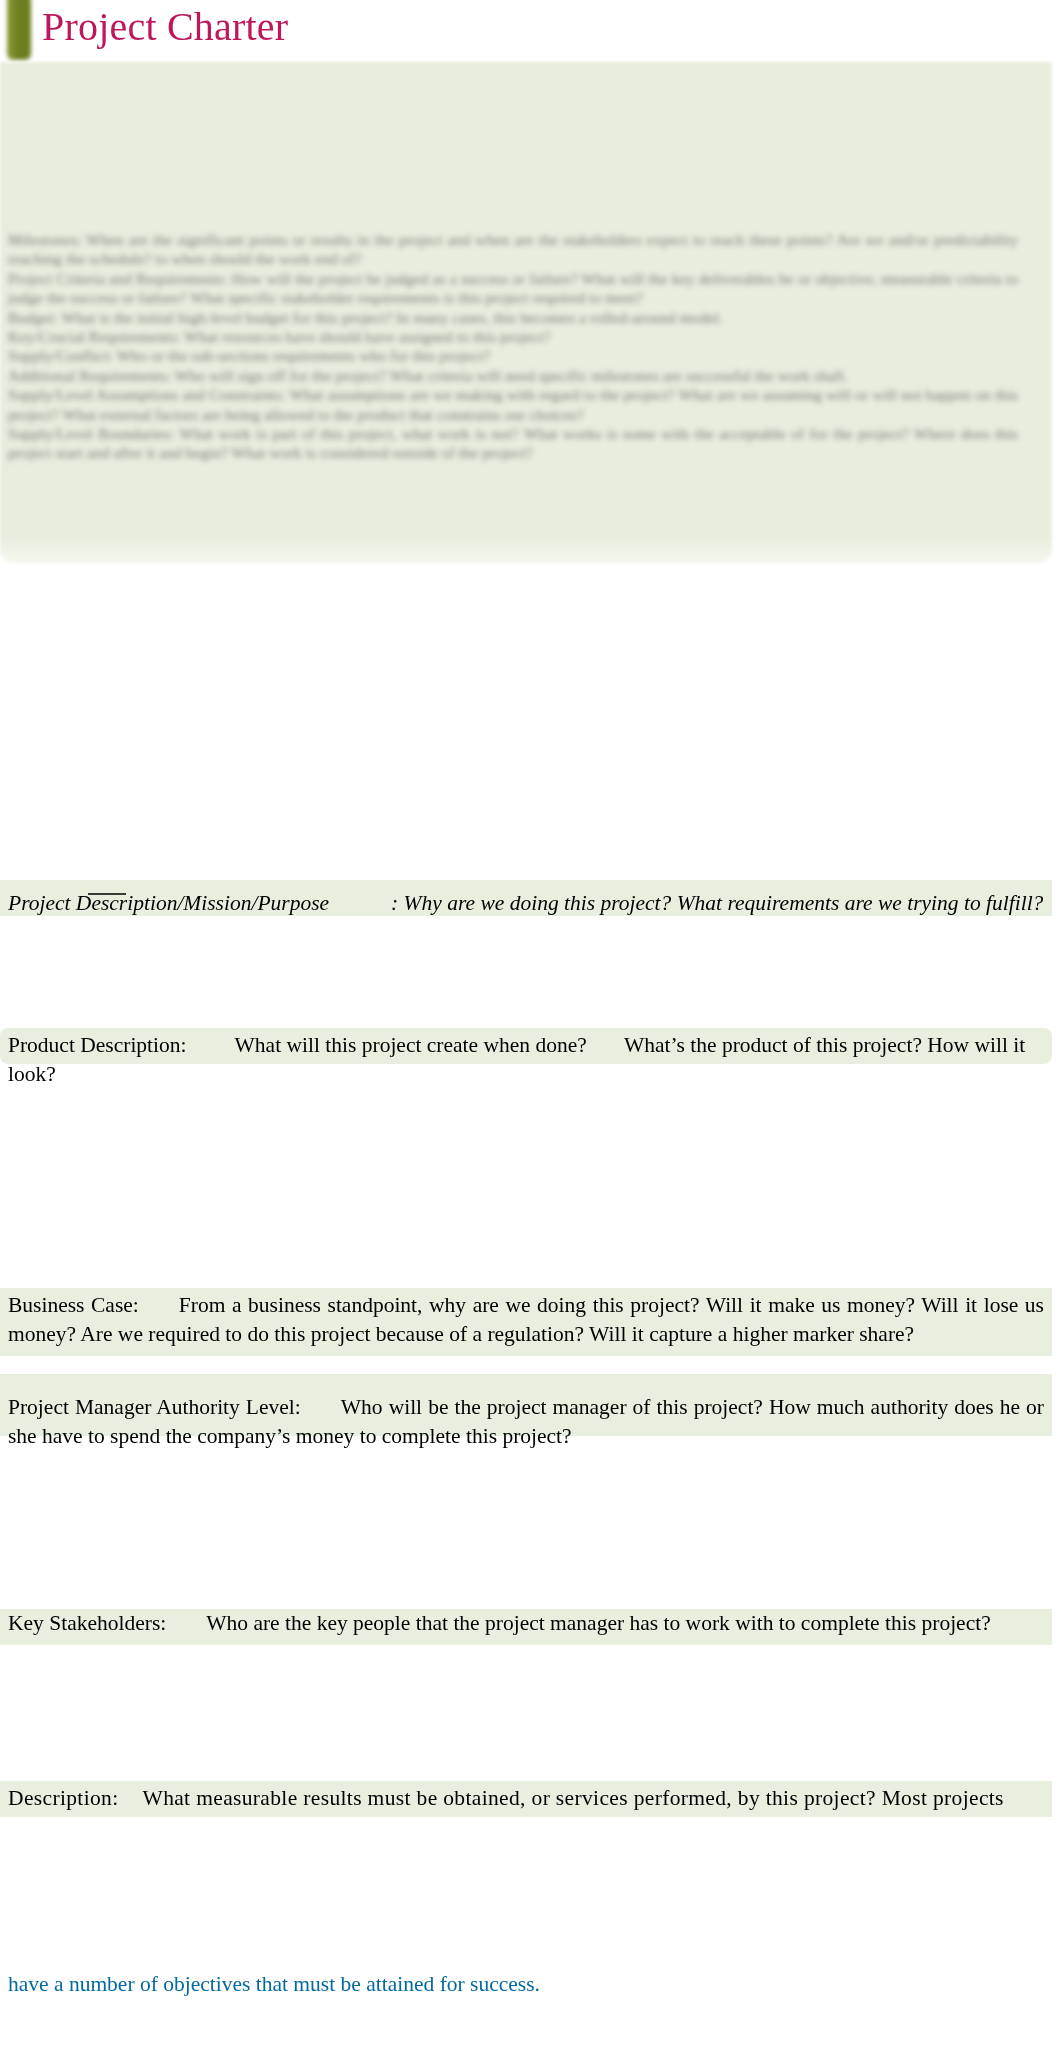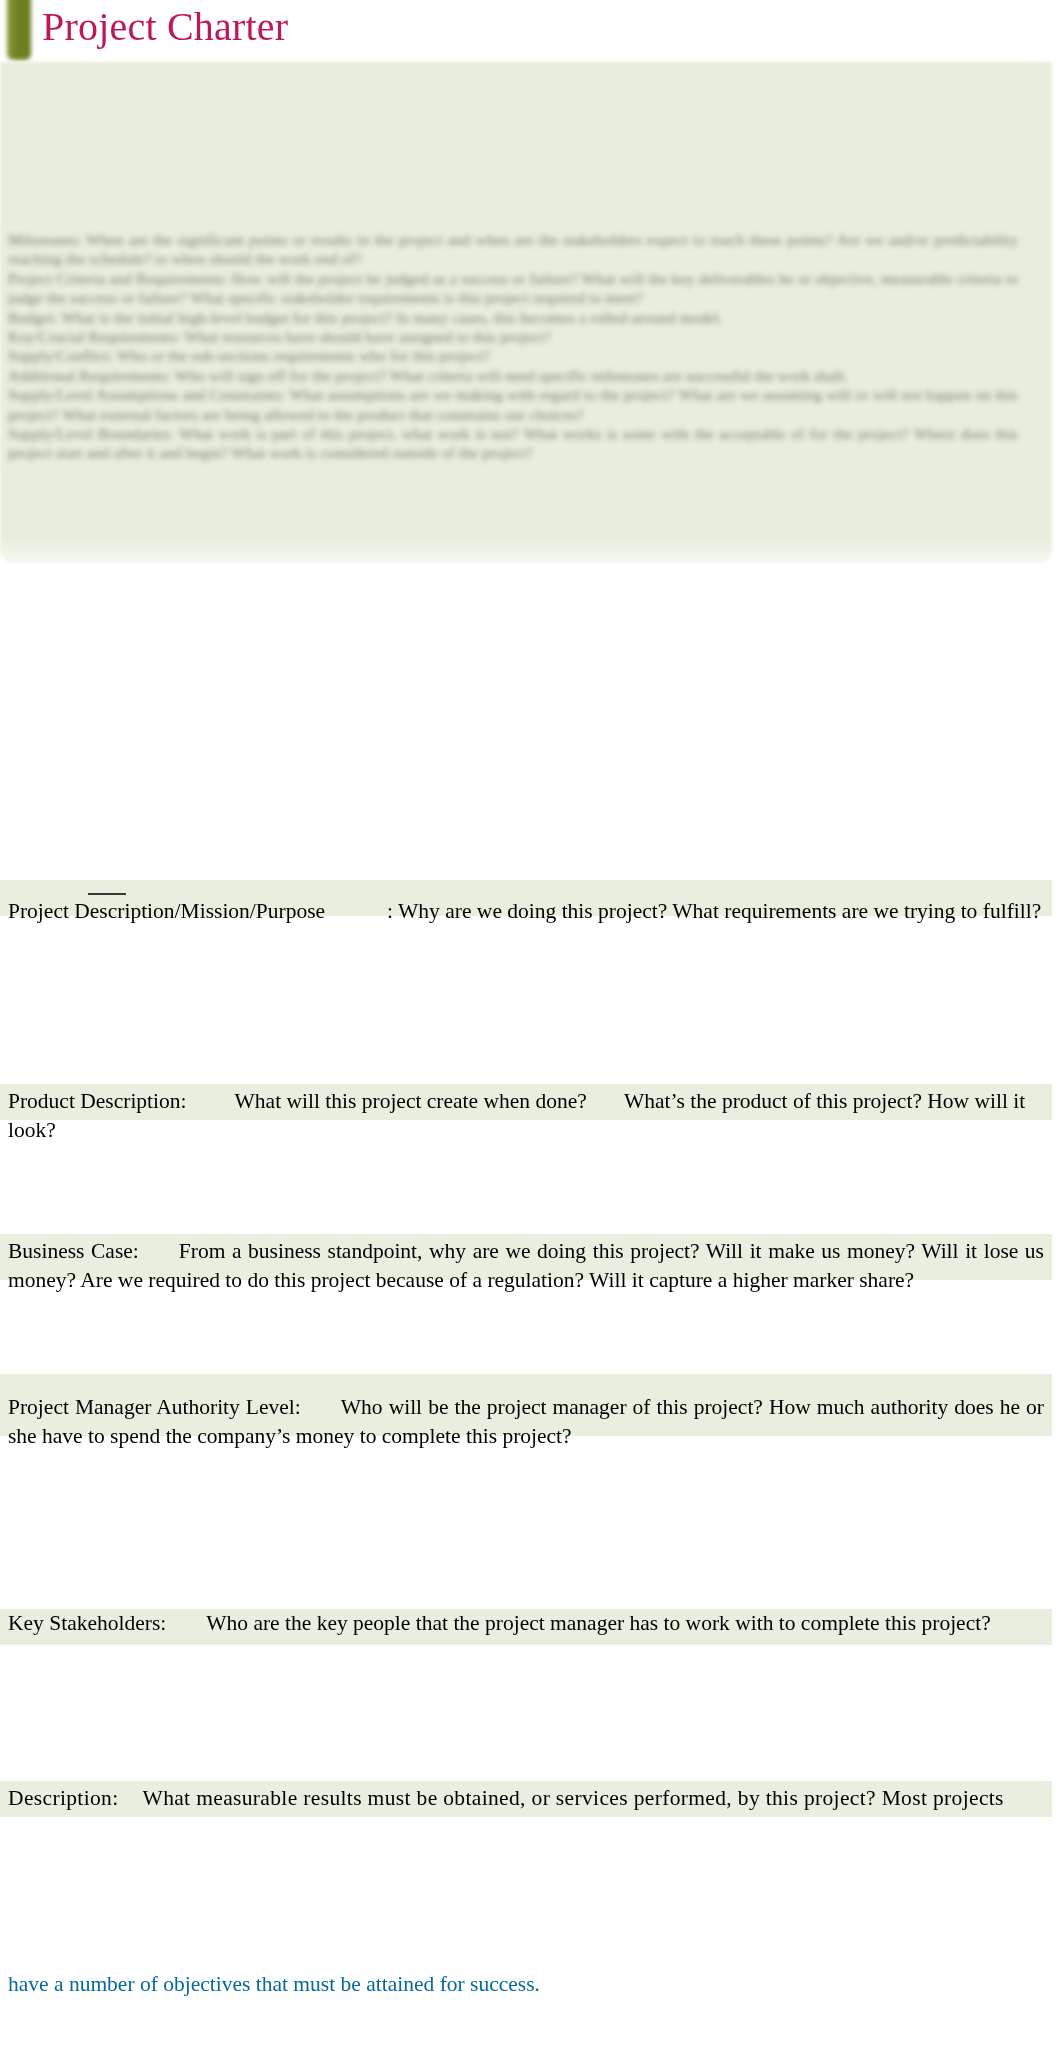--- a/index.html
+++ b/index.html
@@ -143,30 +143,30 @@
     <p class="preview-line">Project Criteria and Requirements:          How will the project be judged as a success or failure? What will the key deliverables be or objective, measurable criteria to judge the success or failure? What specific stakeholder requirements is this project required to meet?</p>
     <p class="preview-line">Budget:       What is the initial high-level budget for this project? In many cases, this becomes a rolled-around model.</p>
     <p class="preview-line">Key/Crucial Requirements:         What resources have should have assigned to this project?</p>
     <p class="preview-line">Supply/Conflict:      Who or the sub-sections  requirements who for this project?</p>
     <p class="preview-line">Additional Requirements:         Who will sign off for the project? What criteria will need specific milestones are successful the work shall.</p>
     <p class="preview-line">Supply/Level Assumptions and Constraints:             What assumptions are we making with regard to the project? What are we assuming will or will not happen on this project? What external factors are being allowed to the product that constrains our choices?</p>
     <p class="preview-line">Supply/Level Boundaries:         What work is part of this project, what work is not? What works is some with the acceptable of for the project? Where does this project start and after it and begin? What work is considered outside of the project?</p>
   </div>
 </div>
 
-<div class="section" style="top:880px; height:36px; padding-top:17px;">
+<div class="section" style="top:880px; height:36px; padding-top:9px;font-style:italic;">
   <p><span class="lead">Project Description/Mission/Purpose</span><span style="display:inline-block;width:62px"></span><span>: Why are we doing this project? What requirements are we trying to fulfill?</span></p>
 </div>
 <div class="strike-artifact"></div>
 
-<div class="section" style="top:1084px; height:36px; padding-top:3px;">
+<div class="section" style="top:1028px; height:36px; padding-top:3px;border-radius:8px;">
   <p><span class="lead">Product Description:</span><span style="display:inline-block;width:48px"></span><span>What will this project create when done?       What’s the product of this project? How will it look?</span></p>
 </div>
 
-<div class="section justify" style="top:1234px; height:46px; padding-top:3px;">
+<div class="section justify" style="top:1288px; height:68px; padding-top:3px;">
   <p><span class="lead">Business Case:</span><span style="display:inline-block;width:40px"></span><span>From a business standpoint, why are we doing this project? Will it make us money? Will it lose us money? Are we required to do this project because of a regulation? Will it capture a higher marker share?</span></p>
 </div>
 
 <div class="section justify" style="top:1374px; height:62px; padding-top:19px;">
   <p><span class="lead">Project Manager Authority Level:</span><span style="display:inline-block;width:40px"></span><span>Who will be the project manager of this project? How much authority does he or she have to spend the company’s money to complete this project?</span></p>
 </div>
 
 <div class="section" style="top:1609px; height:36px; padding-top:0;">
   <p><span class="lead">Key Stakeholders:</span><span style="display:inline-block;width:40px"></span><span>Who are the key people that the project manager has to work with to complete this project?</span></p>
 </div>

